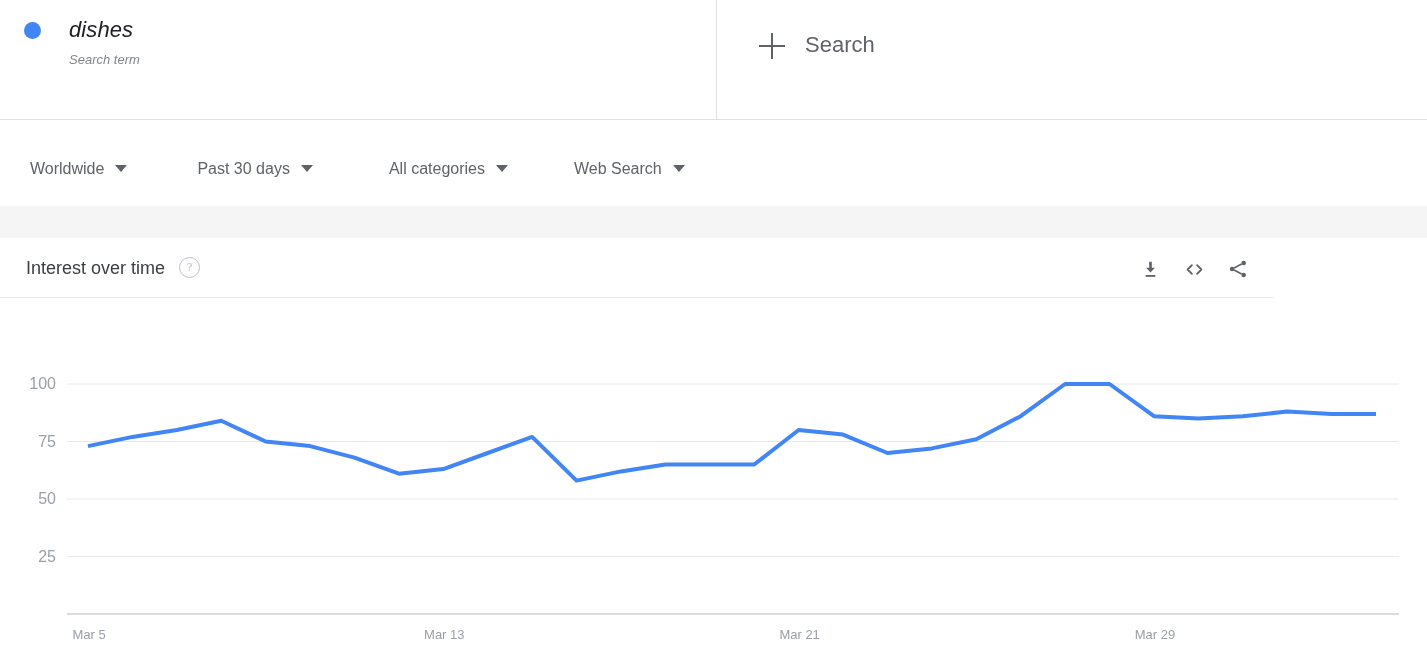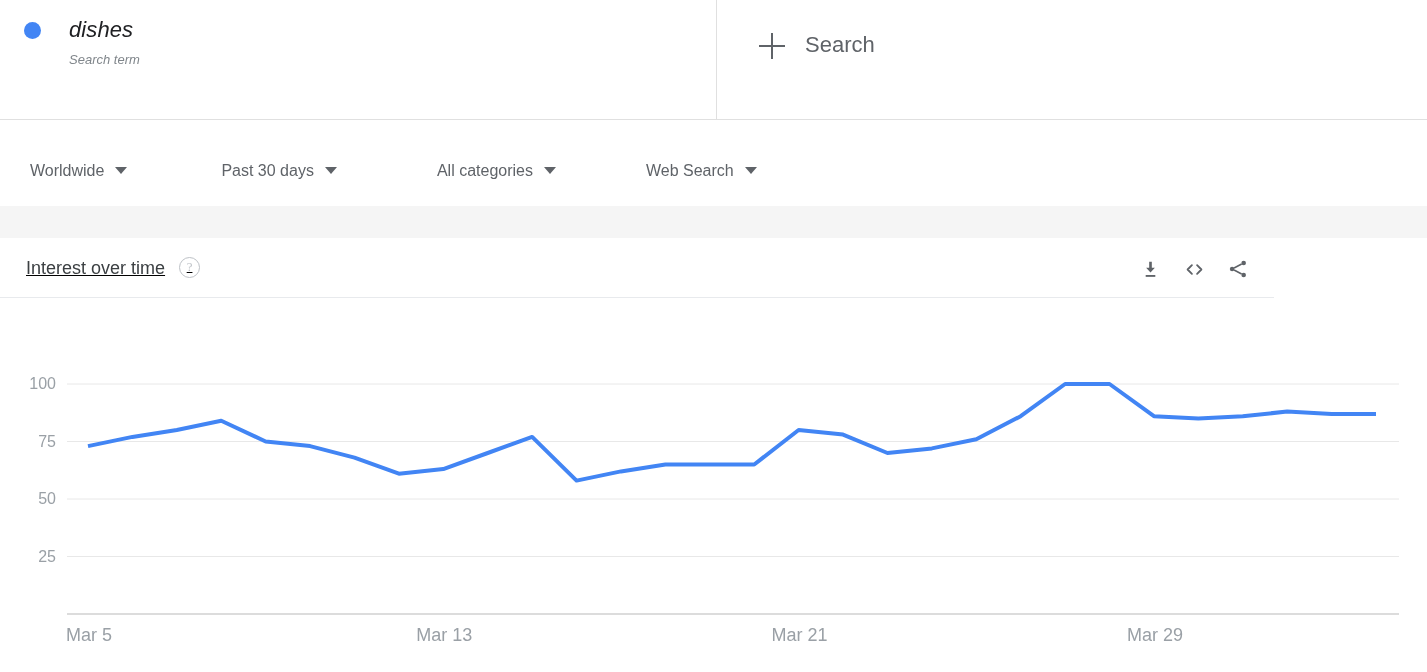--- a/index.html
+++ b/index.html
@@ -85,22 +85,21 @@
 
   
   .filter-bar {
     position: absolute;
     top: 121px; left: 0;
     width: 1427px;
     height: 100px;
     display: flex;
     align-items: center;
     background: #fff;
-    border-bottom: 1px solid #be185d;
-    gap: 24px;
+    border-bottom: 5px solid #be185d;
   }
   .filter {
     display: flex;
     align-items: center;
     cursor: pointer;
     white-space: nowrap;
   }
   .filter-label {
     font-size: 16px;
     color: #5f6368;
@@ -126,21 +125,20 @@
     background: #f5f5f5;
   }
 
   
   .card {
     position: absolute;
     top: 238px; left: 0;
     width: 1274px;
     height: 434px;
     background: #fff;
-    text-decoration: underline;
   }
   .card-head {
     position: relative;
     height: 60px;
     border-bottom: 1px solid #e8eaed;
     display: flex;
     align-items: center;
   }
   .card-title {
     margin-left: 26px;
@@ -187,21 +185,21 @@
   .ytick {
     position: absolute;
     font-size: 16px;
     color: #9aa0a6;
     text-align: right;
     width: 42px;
     line-height: 14px;
   }
   .xtick {
     position: absolute;
-    font-size: 18px;
+    font-size: 13px;
     color: #9aa0a6;
     line-height: 14px;
     white-space: nowrap;
     transform: translateX(-50%);
   }
 </style>
 </head>
 <body>
 
 <div id="page">

